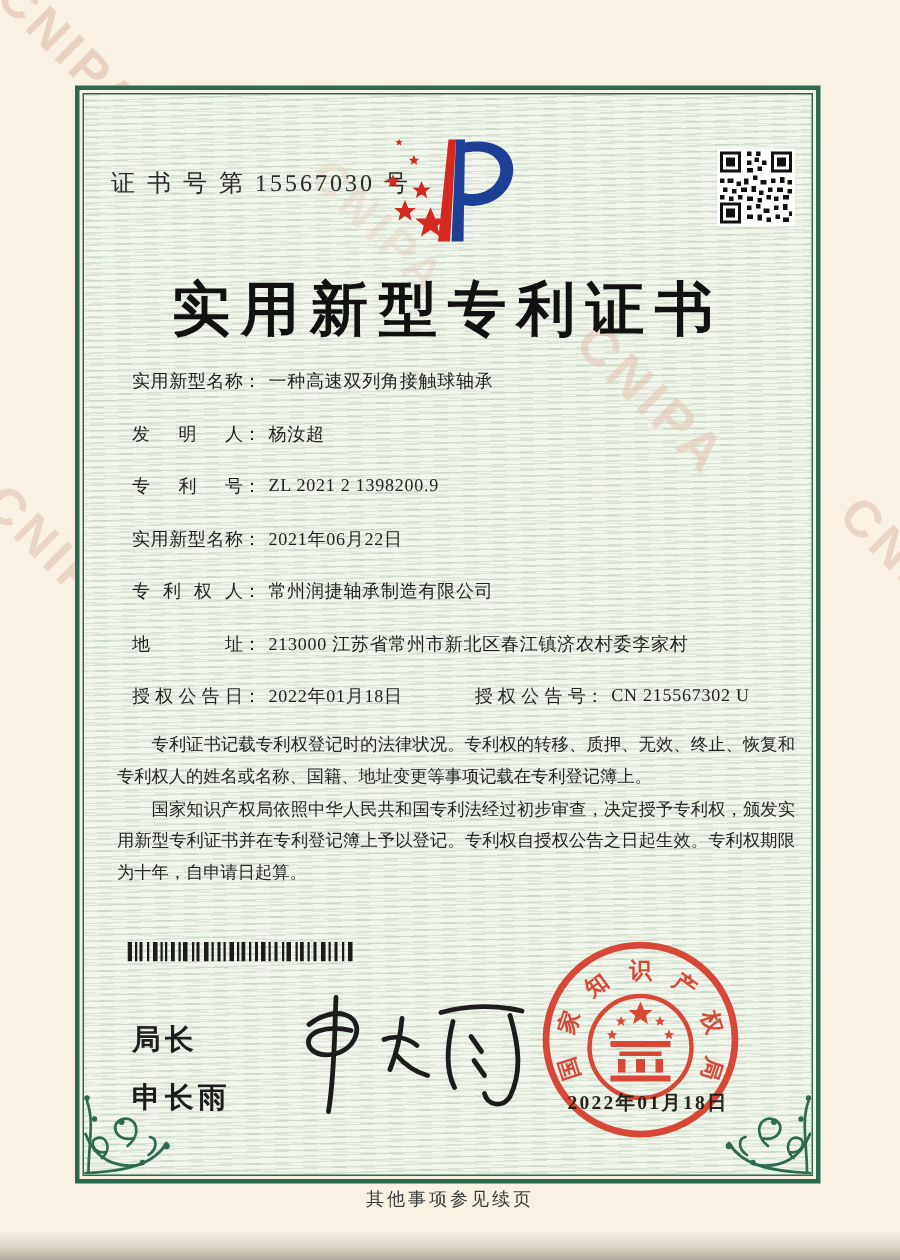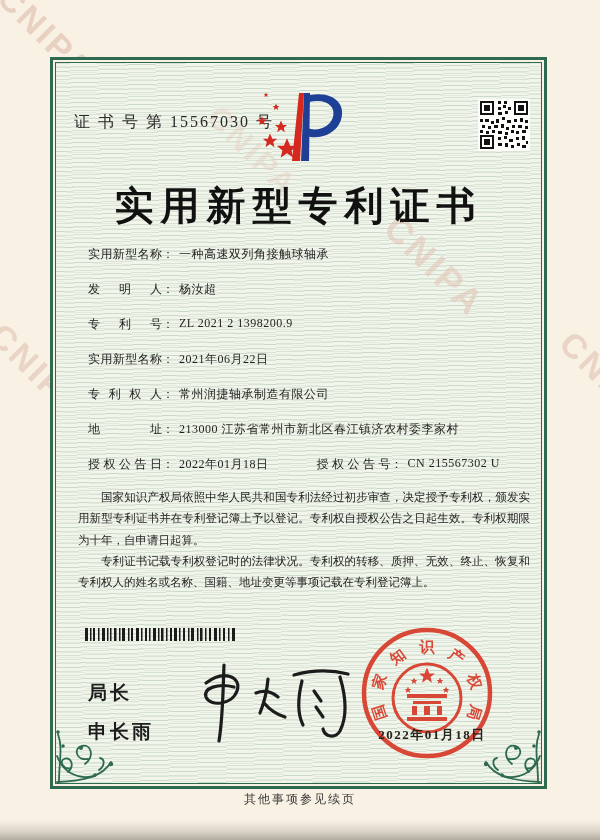--- a/index.html
+++ b/index.html
@@ -198,22 +198,22 @@
         </div>
         <div class="f-row">
           <span class="f-label">地址</span><span class="f-colon">：</span><span class="f-value">213000 江苏省常州市新北区春江镇济农村委李家村</span>
         </div>
         <div class="f-row">
           <span class="f-label">授权公告日</span><span class="f-colon">：</span><span class="f-value">2022年01月18日</span><span class="f-pair2"><span class="f-label">授权公告号</span><span class="f-colon">：</span><span class="f-value">CN 215567302 U</span></span>
         </div>
       </div>
 
       <div class="body-text">
+        <p>专利证书记载专利权登记时的法律状况。专利权的转移、质押、无效、终止、恢复和专利权人的姓名或名称、国籍、地址变更等事项记载在专利登记簿上。</p>
         <p>国家知识产权局依照中华人民共和国专利法经过初步审查，决定授予专利权，颁发实用新型专利证书并在专利登记簿上予以登记。专利权自授权公告之日起生效。专利权期限为十年，自申请日起算。</p>
-        <p>专利证书记载专利权登记时的法律状况。专利权的转移、质押、无效、终止、恢复和专利权人的姓名或名称、国籍、地址变更等事项记载在专利登记簿上。</p>
       </div>
 
       <svg class="barcode" width="152" height="13" viewBox="0 0 152 13">
         <g fill="#1b1b1b">
           <rect x="0" width="3" height="13"></rect>
             <rect x="5" width="1.5" height="13"></rect>
             <rect x="8" width="2" height="13"></rect>
           <rect x="13" width="1.5" height="13"></rect>
             <rect x="17" width="3" height="13"></rect>
             <rect x="22" width="1.5" height="13"></rect>

